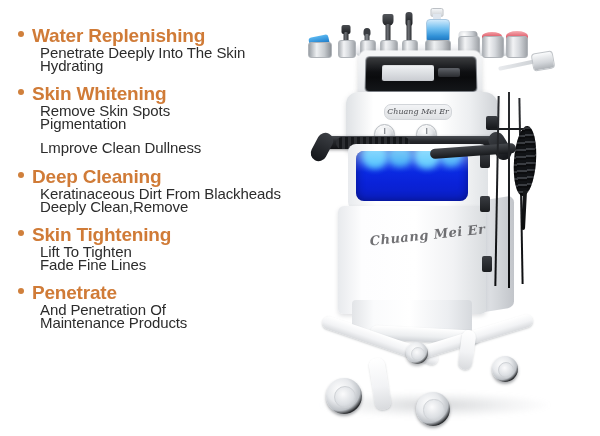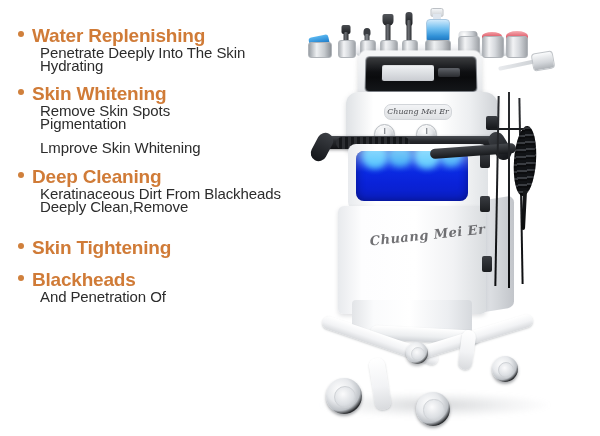--- a/index.html
+++ b/index.html
@@ -42,21 +42,21 @@
     font-weight:normal;
     line-height:12.6px;
     white-space:nowrap;
     letter-spacing:-0.1px;
   }
 
   
   .feature.f0{margin-bottom:12px;}
   .feature.f1{margin-bottom:12px;}
   .feature.f2{margin-bottom:12px;}
-  .feature.f3{margin-bottom:25px;}
+  .feature.f3{margin-bottom:12px;}
   .feature.f4{margin-bottom:12px;}
   .feature.f5{margin-bottom:0;}
 
   
   .product{
     position:absolute;left:300px;top:0;width:300px;height:427px;
   }
 
   
   .floor-shadow{
@@ -376,49 +376,54 @@
         <span class="feat-title">Skin Whitening</span>
       </div>
       <div class="feat-lines">
         <div class="feat-line">Remove Skin Spots</div>
         <div class="feat-line">Pigmentation</div>
       </div>
     </div>
 
     <div class="feature f2">
       <div class="feat-lines">
-        <div class="feat-line">Lmprove Skin Whitening</div>
+        <div class="feat-line">Lmprove Clean Dullness</div>
       </div>
     </div>
 
     <div class="feature f3">
       <div class="feat-head">
         <span class="bullet"></span>
         <span class="feat-title">Deep Cleaning</span>
       </div>
       <div class="feat-lines">
         <div class="feat-line">Keratinaceous Dirt From Blackheads</div>
         <div class="feat-line">Deeply Clean,Remove</div>
       </div>
     </div>
 
     <div class="feature f4">
       <div class="feat-head">
         <span class="bullet"></span>
         <span class="feat-title">Skin Tightening</span>
       </div>
+      <div class="feat-lines">
+        <div class="feat-line">Lift To Tighten</div>
+        <div class="feat-line">Fade Fine Lines</div>
+      </div>
     </div>
 
     <div class="feature f5">
       <div class="feat-head">
         <span class="bullet"></span>
-        <span class="feat-title">Blackheads</span>
+        <span class="feat-title">Penetrate</span>
       </div>
       <div class="feat-lines">
         <div class="feat-line">And Penetration Of</div>
+        <div class="feat-line">Maintenance Products</div>
       </div>
     </div>
 
   </div>
 
   <div class="product">
 
     <div class="floor-shadow"></div>
 
     <div class="deck"></div>

